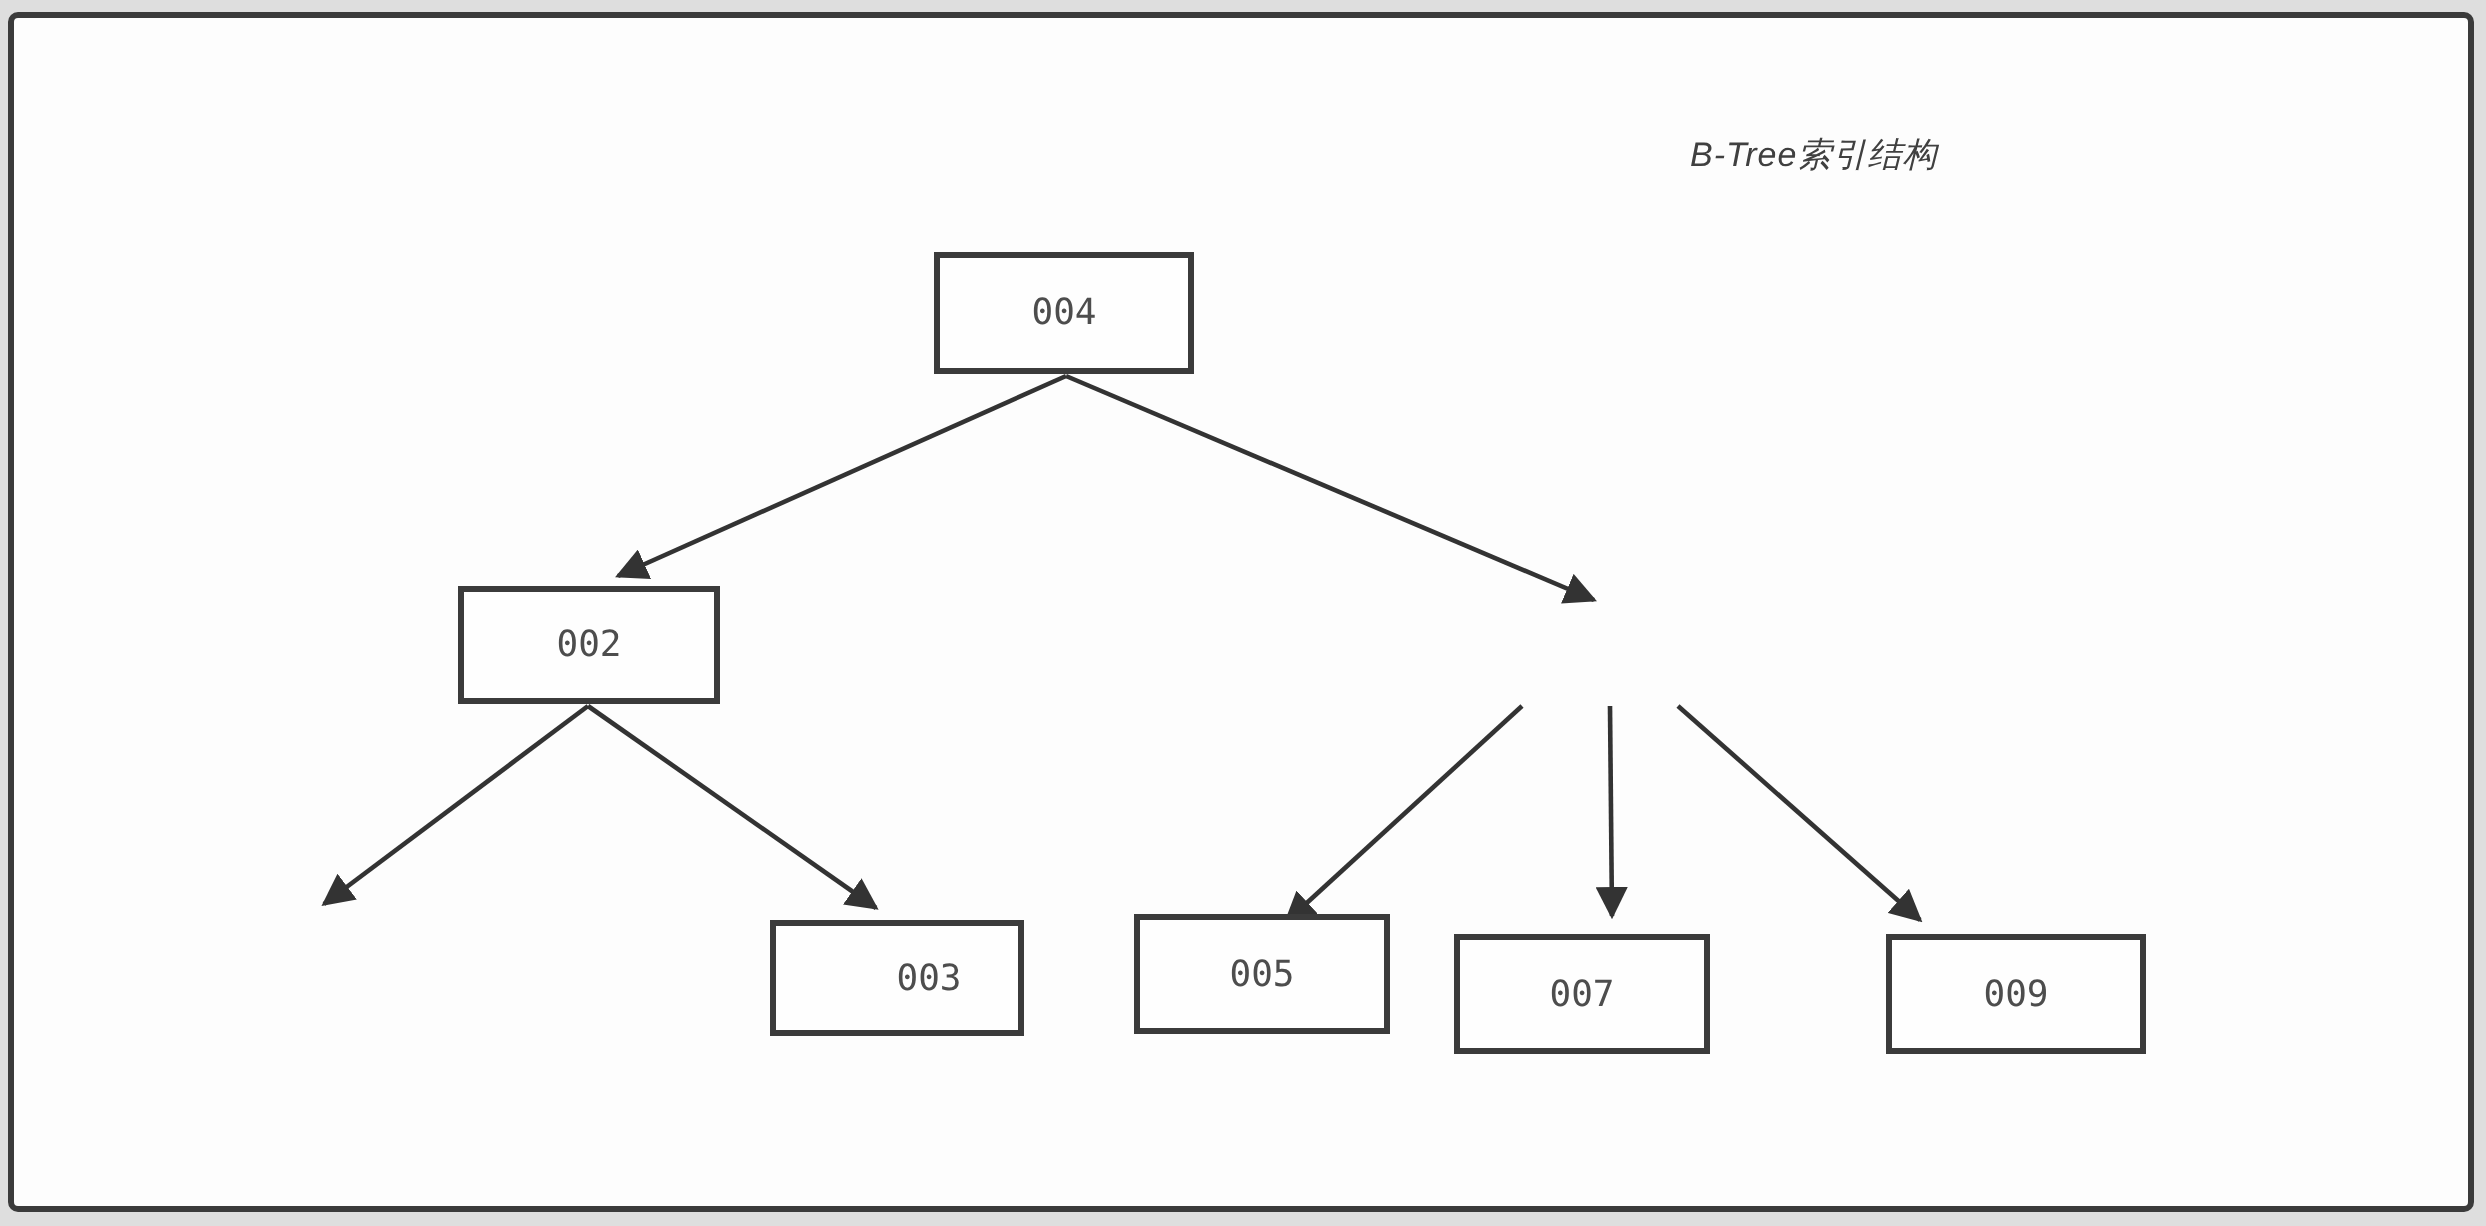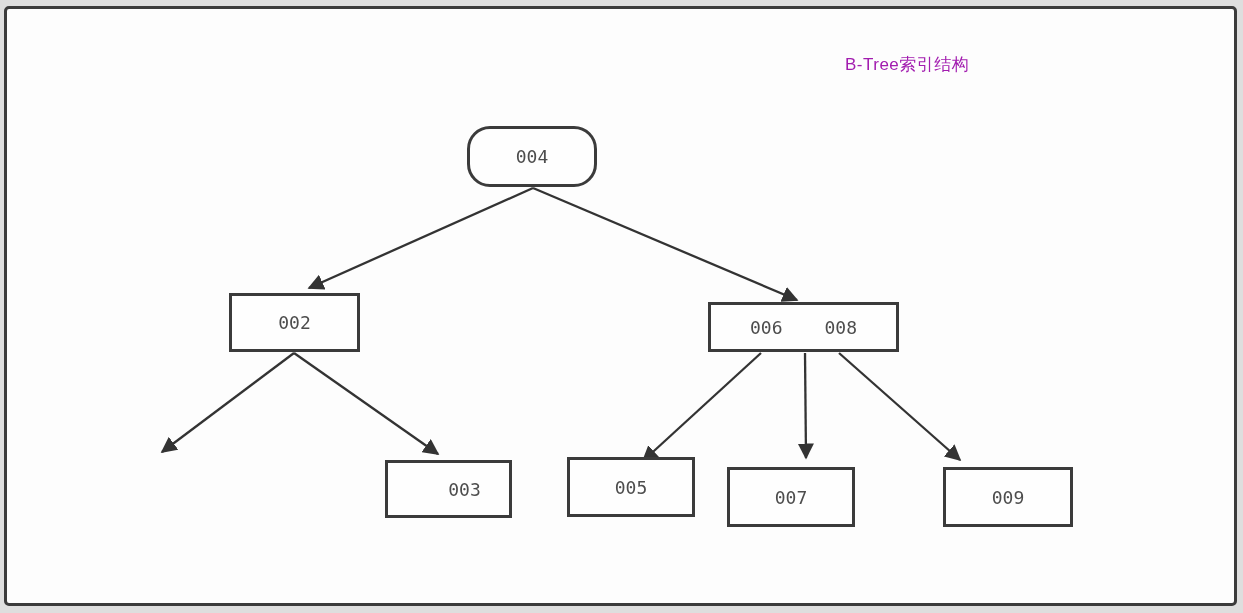--- a/index.html
+++ b/index.html
@@ -25,45 +25,46 @@
   .stage {
     position: absolute;
     left: 0;
     top: 0;
     width: 1243px;
     height: 613px;
   }
   .diagram-title {
     position: absolute;
     left: 845px;
-    top: 53px;
+    top: 66px;
     font-size: 17px;
-    color: #a21caf;
+    color: #404040;
     letter-spacing: 0.5px;
     white-space: nowrap;
+    font-style: italic;
   }
   .edges-layer {
     position: absolute;
     left: 0;
     top: 0;
   }
   .node {
     position: absolute;
     background: #fefefe;
     border: 3px solid #3b3b3b;
     box-sizing: border-box;
     display: flex;
     align-items: center;
     justify-content: center;
     gap: 42px;
     font-family: "DejaVu Sans Mono", "Liberation Mono", monospace;
     font-size: 18px;
     color: #4d4d4d;
   }
-  .node-004 { left: 467px; top: 126px; width: 130px; height: 61px; border-radius: 23px; }
+  .node-004 { left: 467px; top: 126px; width: 130px; height: 61px; }
   .node-002 { left: 229px; top: 293px; width: 131px; height: 59px; }
   .node-006-008 { left: 708px; top: 302px; width: 191px; height: 50px; }
   .node-001 { left: 88px;  top: 458px; width: 130px; height: 61px; }
   .node-003 { left: 385px; top: 460px; width: 127px; height: 58px; padding-left: 32px; }
   .node-005 { left: 567px; top: 457px; width: 128px; height: 60px; }
   .node-007 { left: 727px; top: 467px; width: 128px; height: 60px; }
   .node-009 { left: 907px; top: 467px; width: 130px; height: 60px; margin-left: 36px; }
 </style>
 </head>
 <body>
@@ -90,24 +91,20 @@
   </svg>
 
   <div class="node node-004">
     <span>004</span>
   </div>
 
   <div class="node node-002">
     <span>002</span>
   </div>
 
-  <div class="node node-006-008">
-    <span>006</span>
-    <span>008</span>
-  </div>
 
 
   <div class="node node-003">
     <span>003</span>
   </div>
 
   <div class="node node-005">
     <span>005</span>
   </div>
 

